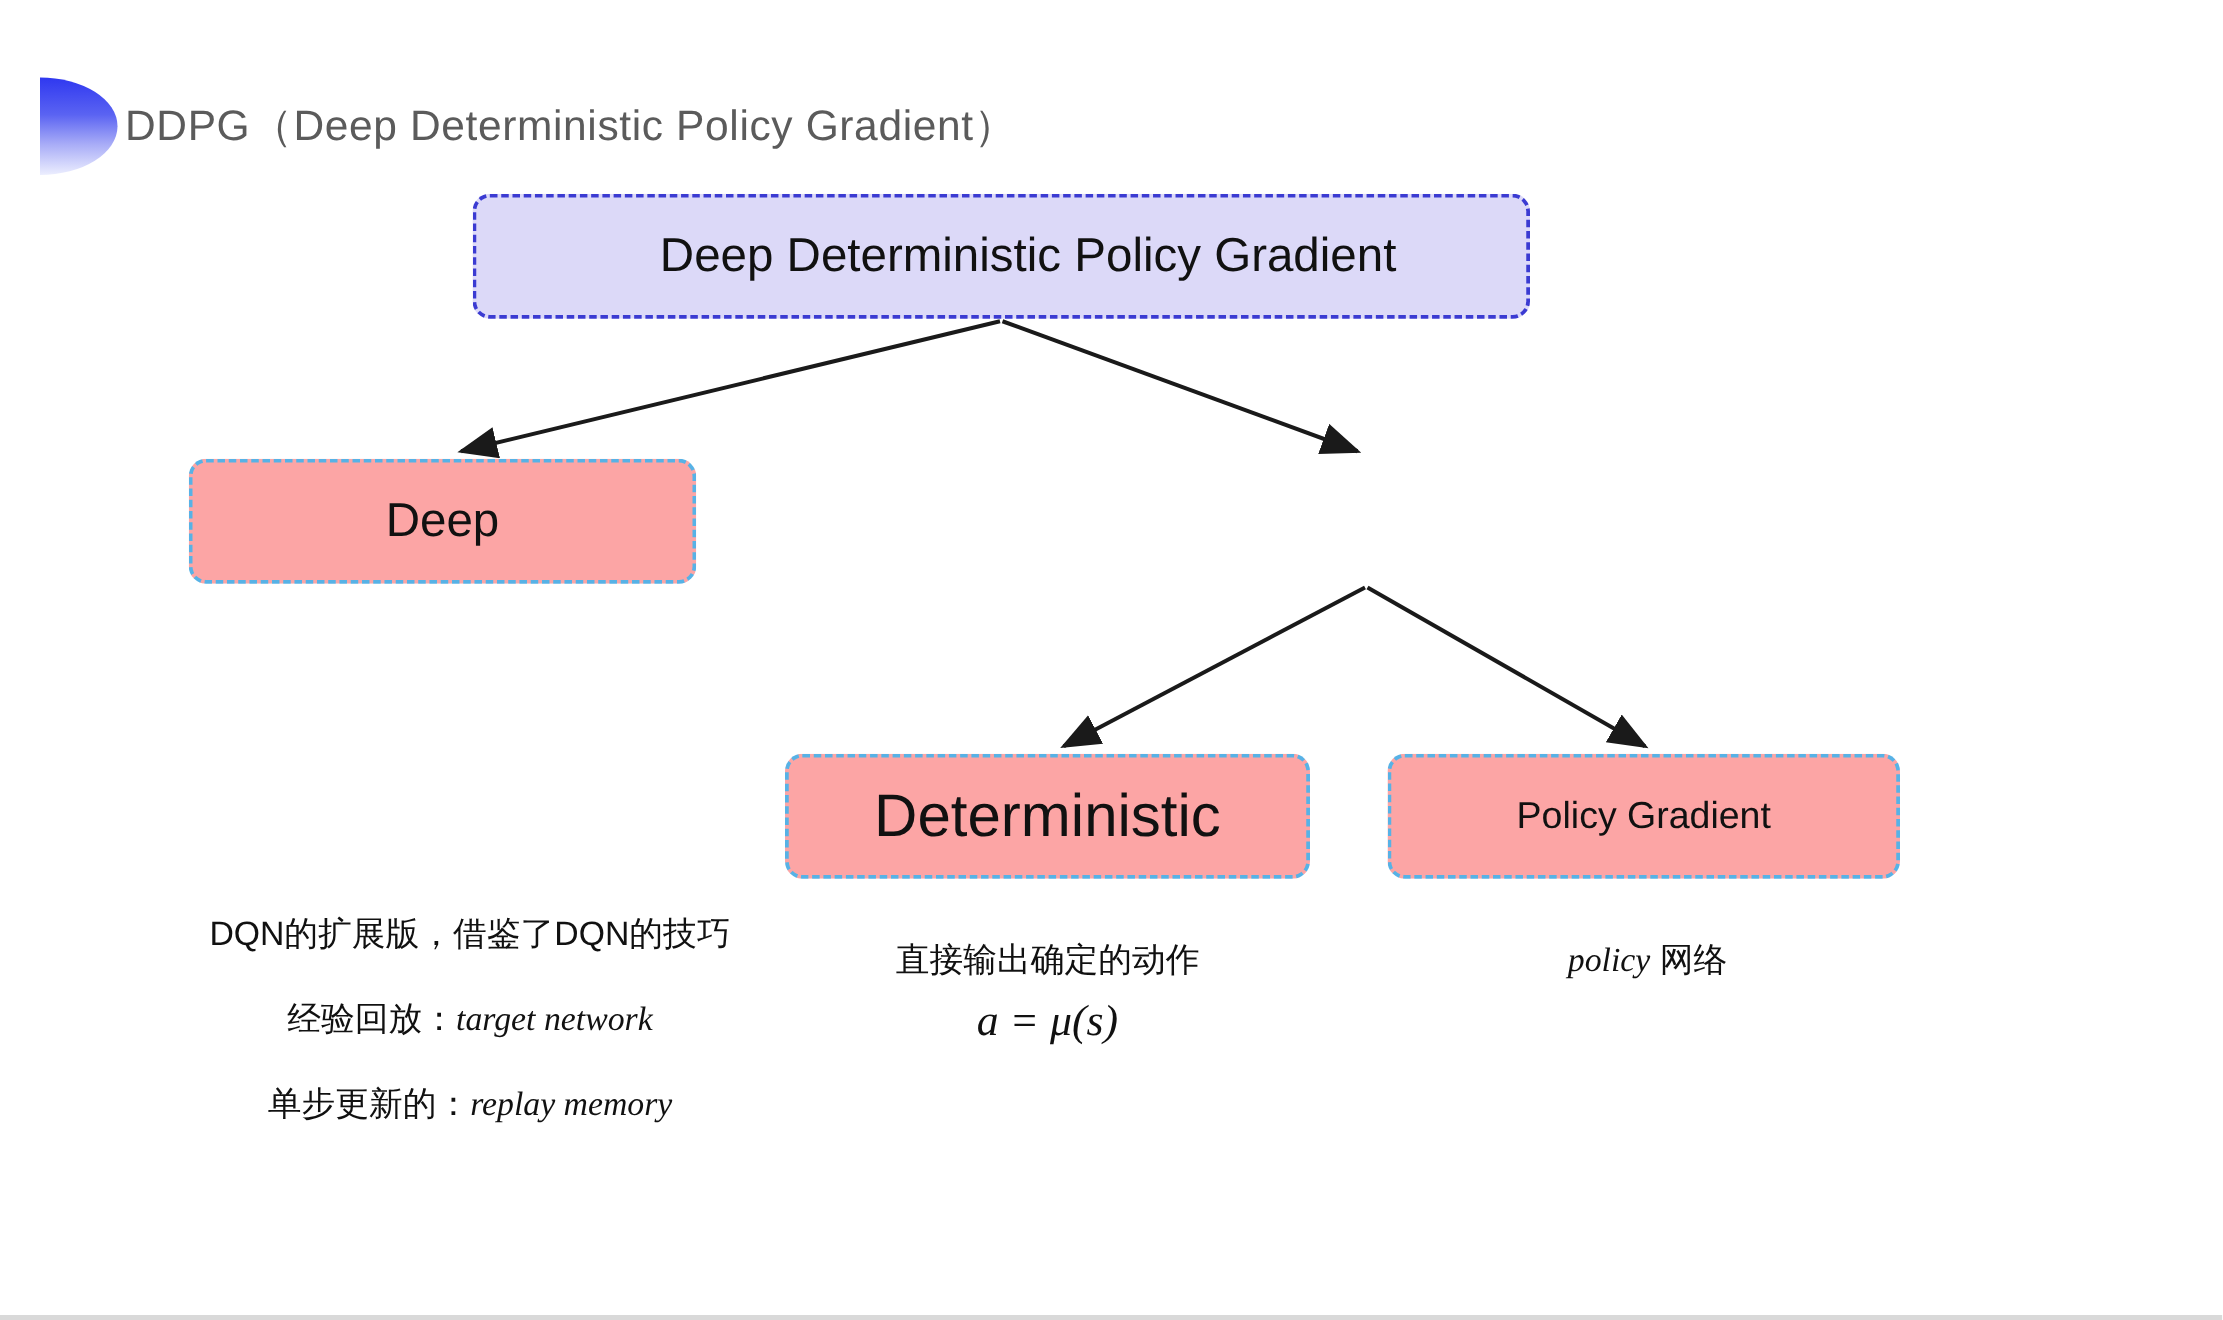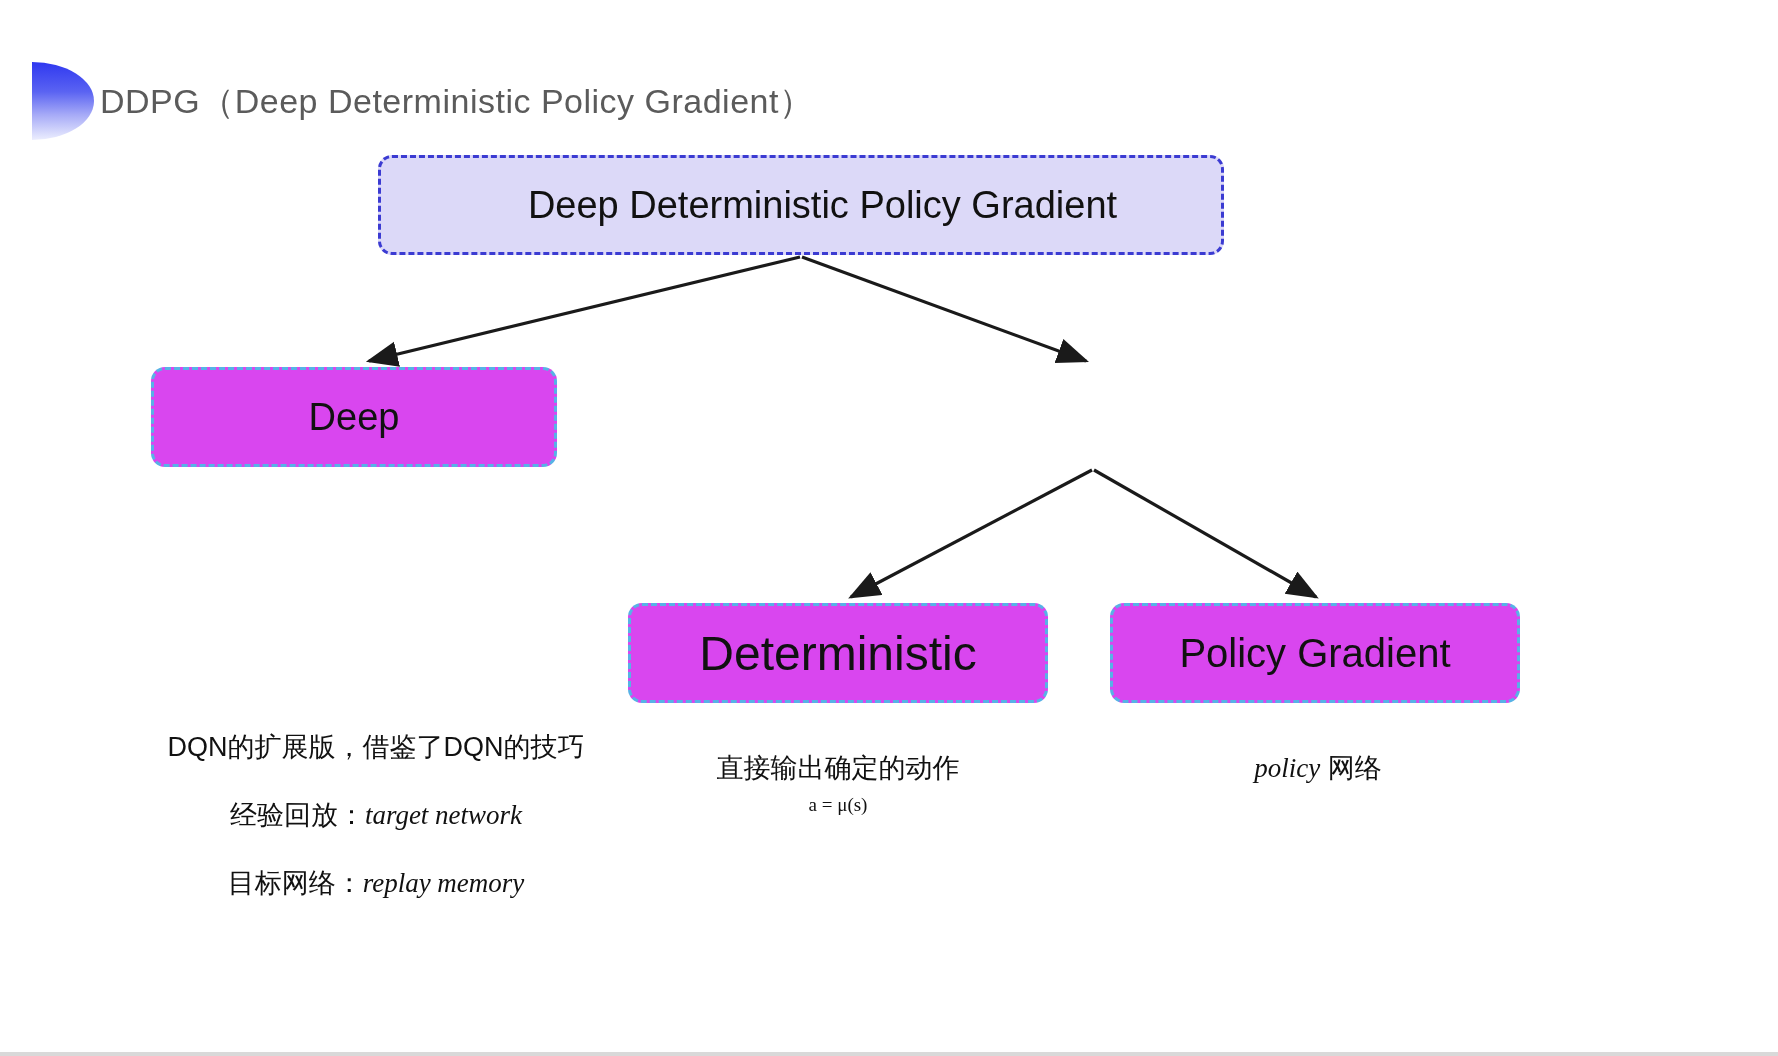--- a/index.html
+++ b/index.html
@@ -55,21 +55,21 @@
   .node .node-label {
     display: block;
     width: 100%;
   }
   .node-purple {
     background: #dcd9f8;
     border: 3px dashed #3b3bd2;
     padding-left: 43px;
   }
   .node-cyan {
-    background: #d946ef;
+    background: #fca5a5;
     border: 3px dashed #57b2e6;
   }
 
   #node-root {
     left: 378px;
     top: 155px;
     width: 846px;
     height: 100px;
     font-size: 38px;
   }
@@ -92,21 +92,21 @@
     top: 603px;
     width: 420px;
     height: 100px;
     font-size: 48px;
   }
   #node-policy-gradient {
     left: 1110px;
     top: 603px;
     width: 410px;
     height: 100px;
-    font-size: 40px;
+    font-size: 30px;
   }
 
   
   #connectors {
     position: absolute;
     left: 0;
     top: 0;
     width: 1778px;
     height: 1056px;
     pointer-events: none;
@@ -138,21 +138,22 @@
     top: 748px;
     width: 380px;
   }
   #caption-policy-gradient {
     left: 1128px;
     top: 748px;
     width: 380px;
   }
   .math {
     font-family: "Liberation Serif", "DejaVu Serif", serif;
-    font-size: 19px;
+    font-style: italic;
+    font-size: 35px;
   }
 
   
   #slide-bottom-rule {
     position: absolute;
     left: 0;
     bottom: 0;
     width: 1778px;
     height: 4px;
     background: #d9d9d9;
@@ -195,21 +196,21 @@
     <span class="node-label">Deterministic</span>
   </div>
 
   <div class="node node-cyan" id="node-policy-gradient">
     <span class="node-label">Policy Gradient</span>
   </div>
 
   <div class="caption" id="caption-deep">
     <span class="line">DQN的扩展版，借鉴了DQN的技巧</span>
     <span class="line"><span>经验回放：</span><span class="serif-italic">target network</span></span>
-    <span class="line"><span>目标网络：</span><span class="serif-italic">replay memory</span></span>
+    <span class="line"><span>单步更新的：</span><span class="serif-italic">replay memory</span></span>
   </div>
 
   <div class="caption" id="caption-deterministic">
     <span class="line">直接输出确定的动作</span>
     <span class="line math">a = μ(s)</span>
   </div>
 
   <div class="caption" id="caption-policy-gradient">
     <span class="line"><span class="serif-italic">policy</span><span> 网络</span></span>
   </div>

